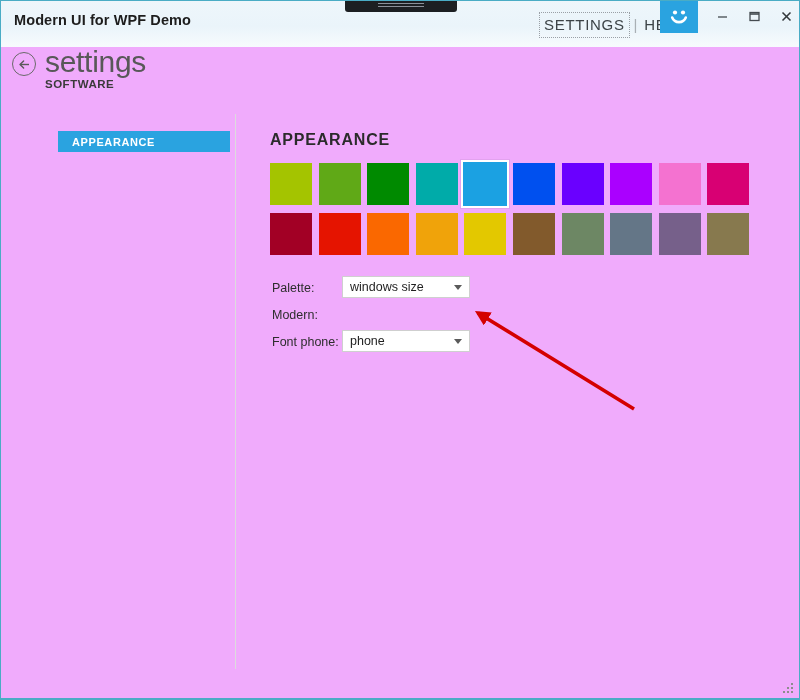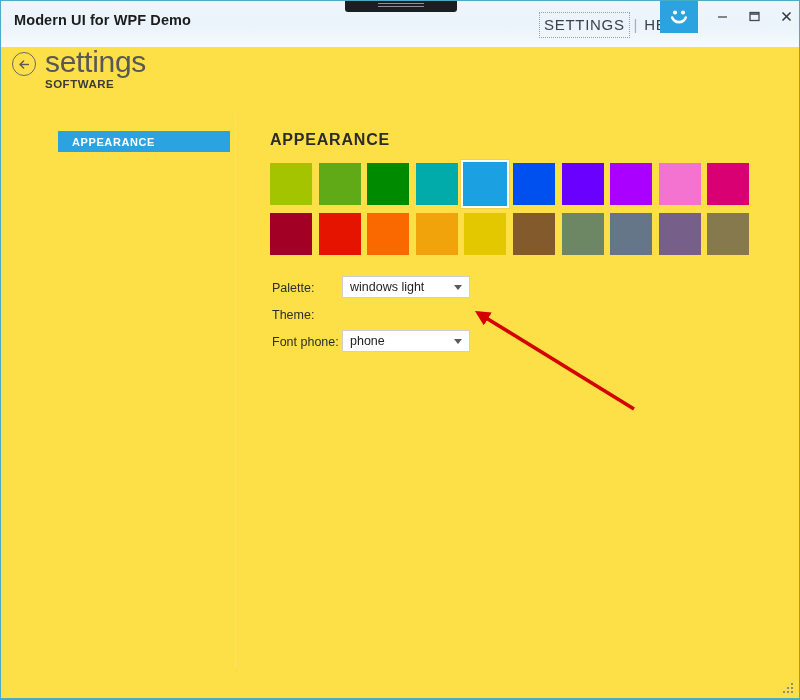--- a/index.html
+++ b/index.html
@@ -15,21 +15,21 @@
     background: #ffffff;
   }
 
   
   #window {
     position: relative;
     width: 800px;
     height: 700px;
     box-sizing: border-box;
     border: 1px solid #4aacc5;
-    background: #fde047;
+    background: #f0abfc;
     overflow: hidden;
   }
 
   
   #titlebar {
     position: absolute;
     left: 0; top: 0;
     width: 800px;
     height: 46px;
     background: linear-gradient(to bottom, #eef6fb 0%, #eaf4fa 55%, #f7fbfd 100%);
@@ -400,27 +400,27 @@
           <div class="swatch" style="background: rgb(118, 96, 138); left: 388.8px;"></div>
           <div class="swatch" style="background: rgb(135, 121, 78); left: 437.4px;"></div>
         </div>
     </div>
 
     <div id="options">
 
       <div class="opt-row">
         <span class="opt-label">Palette:</span>
         <div class="combo">
-          <span class="value">windows light</span>
+          <span class="value">windows size</span>
           <span class="caret"></span>
         </div>
       </div>
 
       <div class="opt-row">
-        <span class="opt-label">Theme:</span>
+        <span class="opt-label">Modern:</span>
       </div>
 
       <div class="opt-row">
         <span class="opt-label">Font phone:</span>
         <div class="combo">
           <span class="value">phone</span>
           <span class="caret"></span>
         </div>
       </div>
 

